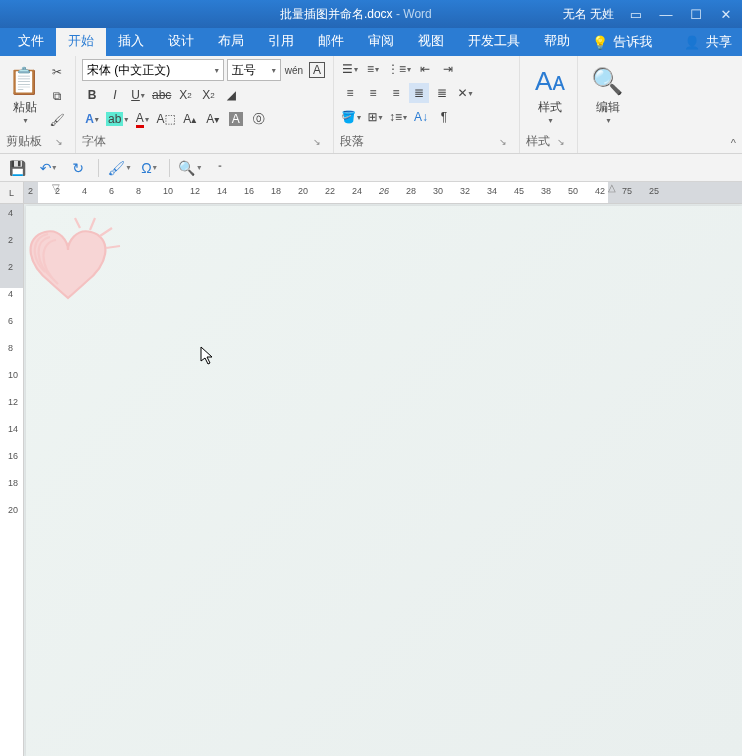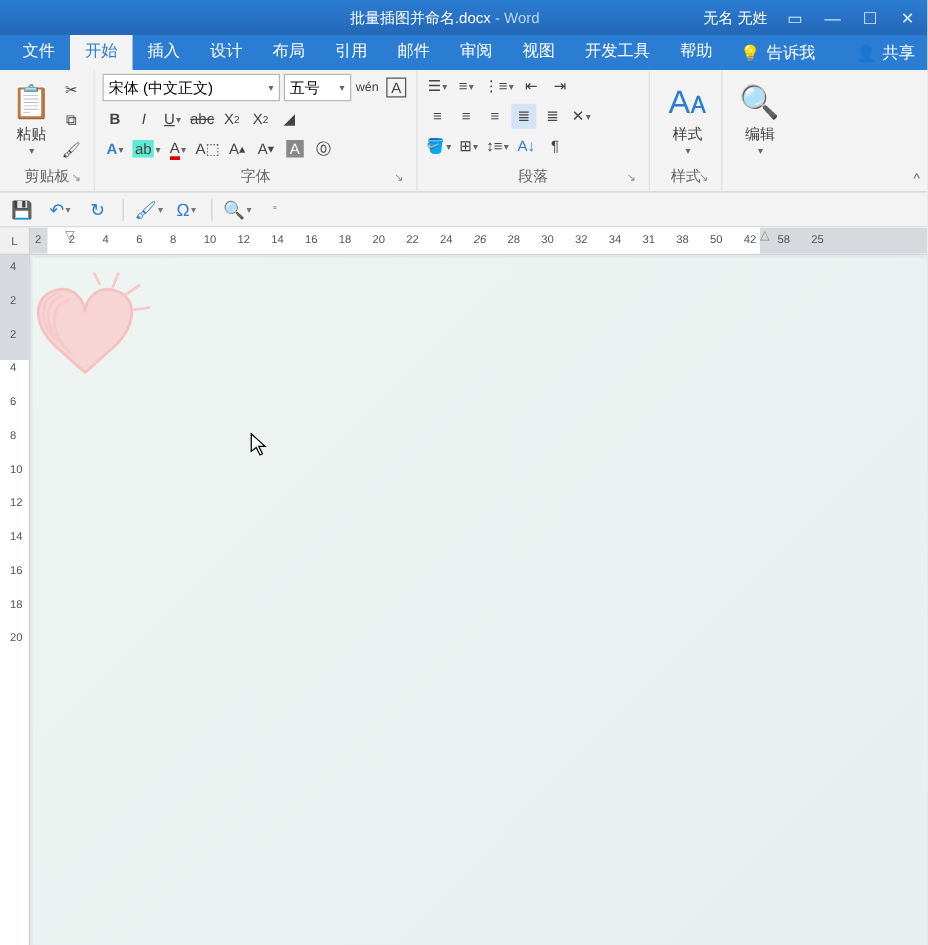--- a/index.html
+++ b/index.html
@@ -17,21 +17,21 @@
 .tabs { height:28px; background:#2b7cd3; display:flex; align-items:flex-end; padding-left:6px; gap:0; color:#fff; font-size:13px; }
 .tab { padding:5px 12px 6px; cursor:pointer;font-family:Liberation Serif, serif; }
 .tab.active { background:#f3f3f3; color:#2b7cd3; }
 .tabs .spacer { flex:1; }
 .tabs .tell { display:flex; align-items:center; gap:5px; padding:5px 10px; }
 .tabs .share { display:flex; align-items:center; gap:5px; padding:5px 10px; }
 
 
 .ribbon { height:98px; background:#f3f3f3; border-bottom:1px solid #d4d4d4; display:flex; position:relative; }
 .group { border-right:1px solid #e0e0e0; padding:3px 6px 2px; display:flex; flex-direction:column; justify-content:space-between; position:relative; }
-.group .label { text-align:center; font-size:12px; color:#666; padding-bottom:1px; position:relative; }
+.group .label { text-align:left; font-size:12px; color:#666; padding-bottom:1px; position:relative; }
 .group .dlaunch { position:absolute; right:2px; bottom:2px; width:12px; height:12px; font-size:9px; color:#888; cursor:pointer; }
 .row { display:flex; align-items:center; gap:3px; }
 .btn { display:inline-flex; align-items:center; justify-content:center; min-width:20px; height:20px; font-size:12px; color:#444; cursor:pointer; padding:0 1px; position:relative; }
 .dd { font-size:8px; color:#666; margin-left:1px; }
 .bigbtn { display:flex; flex-direction:column; align-items:center; justify-content:center; width:48px; height:72px; cursor:pointer; font-size:12px; color:#444; }
 .bigbtn .ico { font-size:26px; margin-bottom:2px; }
 .fontname { width:142px; height:22px; border:1px solid #b8b8b8; background:#fff; font-size:12px; padding:2px 4px; display:flex; align-items:center; justify-content:space-between; }
 .fontsize { width:54px; height:22px; border:1px solid #b8b8b8; background:#fff; font-size:12px; padding:2px 4px; display:flex; align-items:center; justify-content:space-between; }
 .rbn-collapse { position:absolute; right:6px; bottom:4px; font-size:11px; color:#666; cursor:pointer; }
 
@@ -297,25 +297,25 @@
       <div class="tick" style="left: 220px;">16</div>
       <div class="tick" style="left: 247px;">18</div>
       <div class="tick" style="left: 274px;">20</div>
       <div class="tick" style="left: 301px;">22</div>
       <div class="tick" style="left: 328px;">24</div>
       <div class="tick" style="left: 355px; font-style: italic;">26</div>
       <div class="tick" style="left: 382px;">28</div>
       <div class="tick" style="left: 409px;">30</div>
       <div class="tick" style="left: 436px;">32</div>
       <div class="tick" style="left: 463px;">34</div>
-      <div class="tick" style="left: 490px;">31</div>
+      <div class="tick" style="left: 490px;">45</div>
       <div class="tick" style="left: 517px;">38</div>
       <div class="tick" style="left: 544px;">50</div>
       <div class="tick" style="left: 571px;">42</div>
-      <div class="tick" style="left: 598px;">58</div>
+      <div class="tick" style="left: 598px;">75</div>
       <div class="tick" style="left: 625px;">25</div>
     </div>
 </div>
 
 <div class="workarea">
   <div class="vruler" id="vruler">
     <div class="dark" style="top:0;height:84px"></div>
   <div class="tick" style="top: 4px;">4</div>
       <div class="tick" style="top: 31px;">2</div>
       <div class="tick" style="top: 58px;">2</div>

